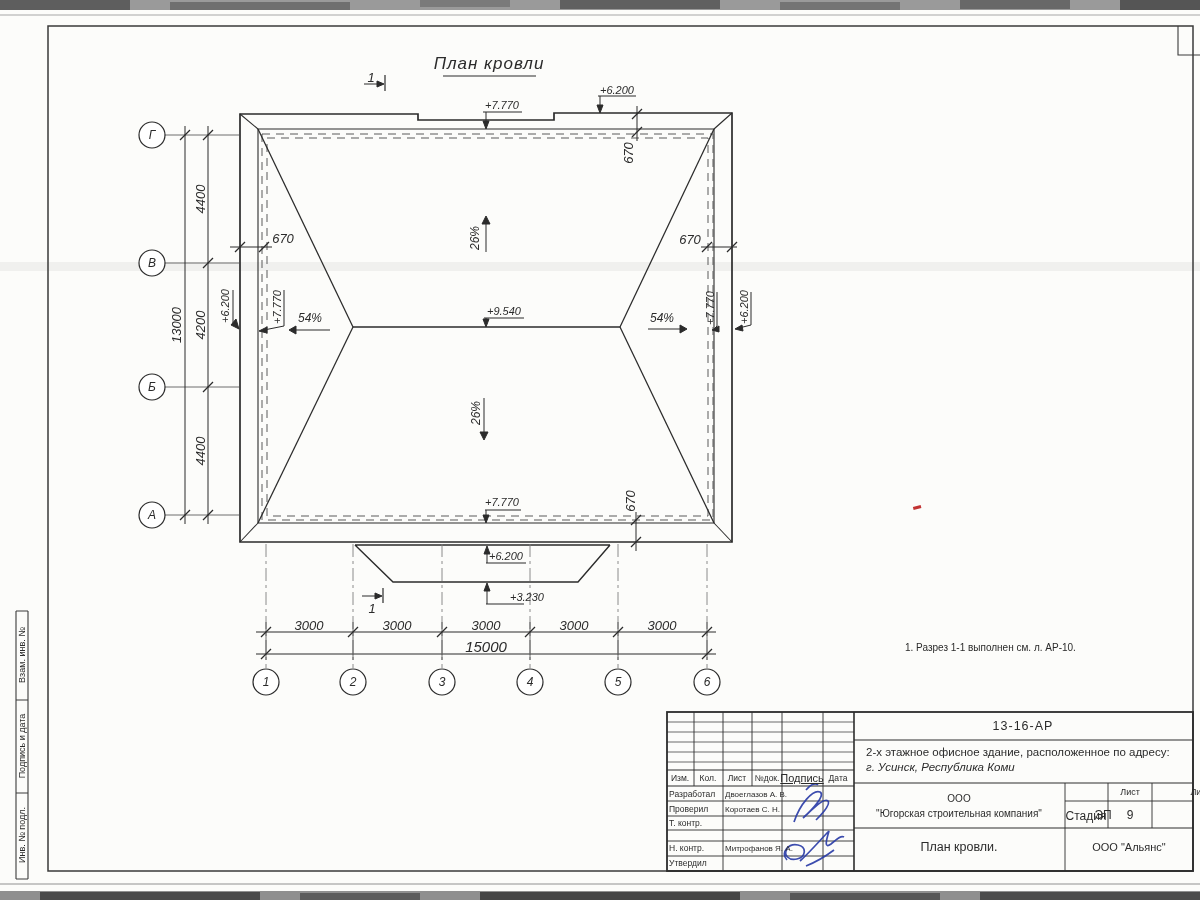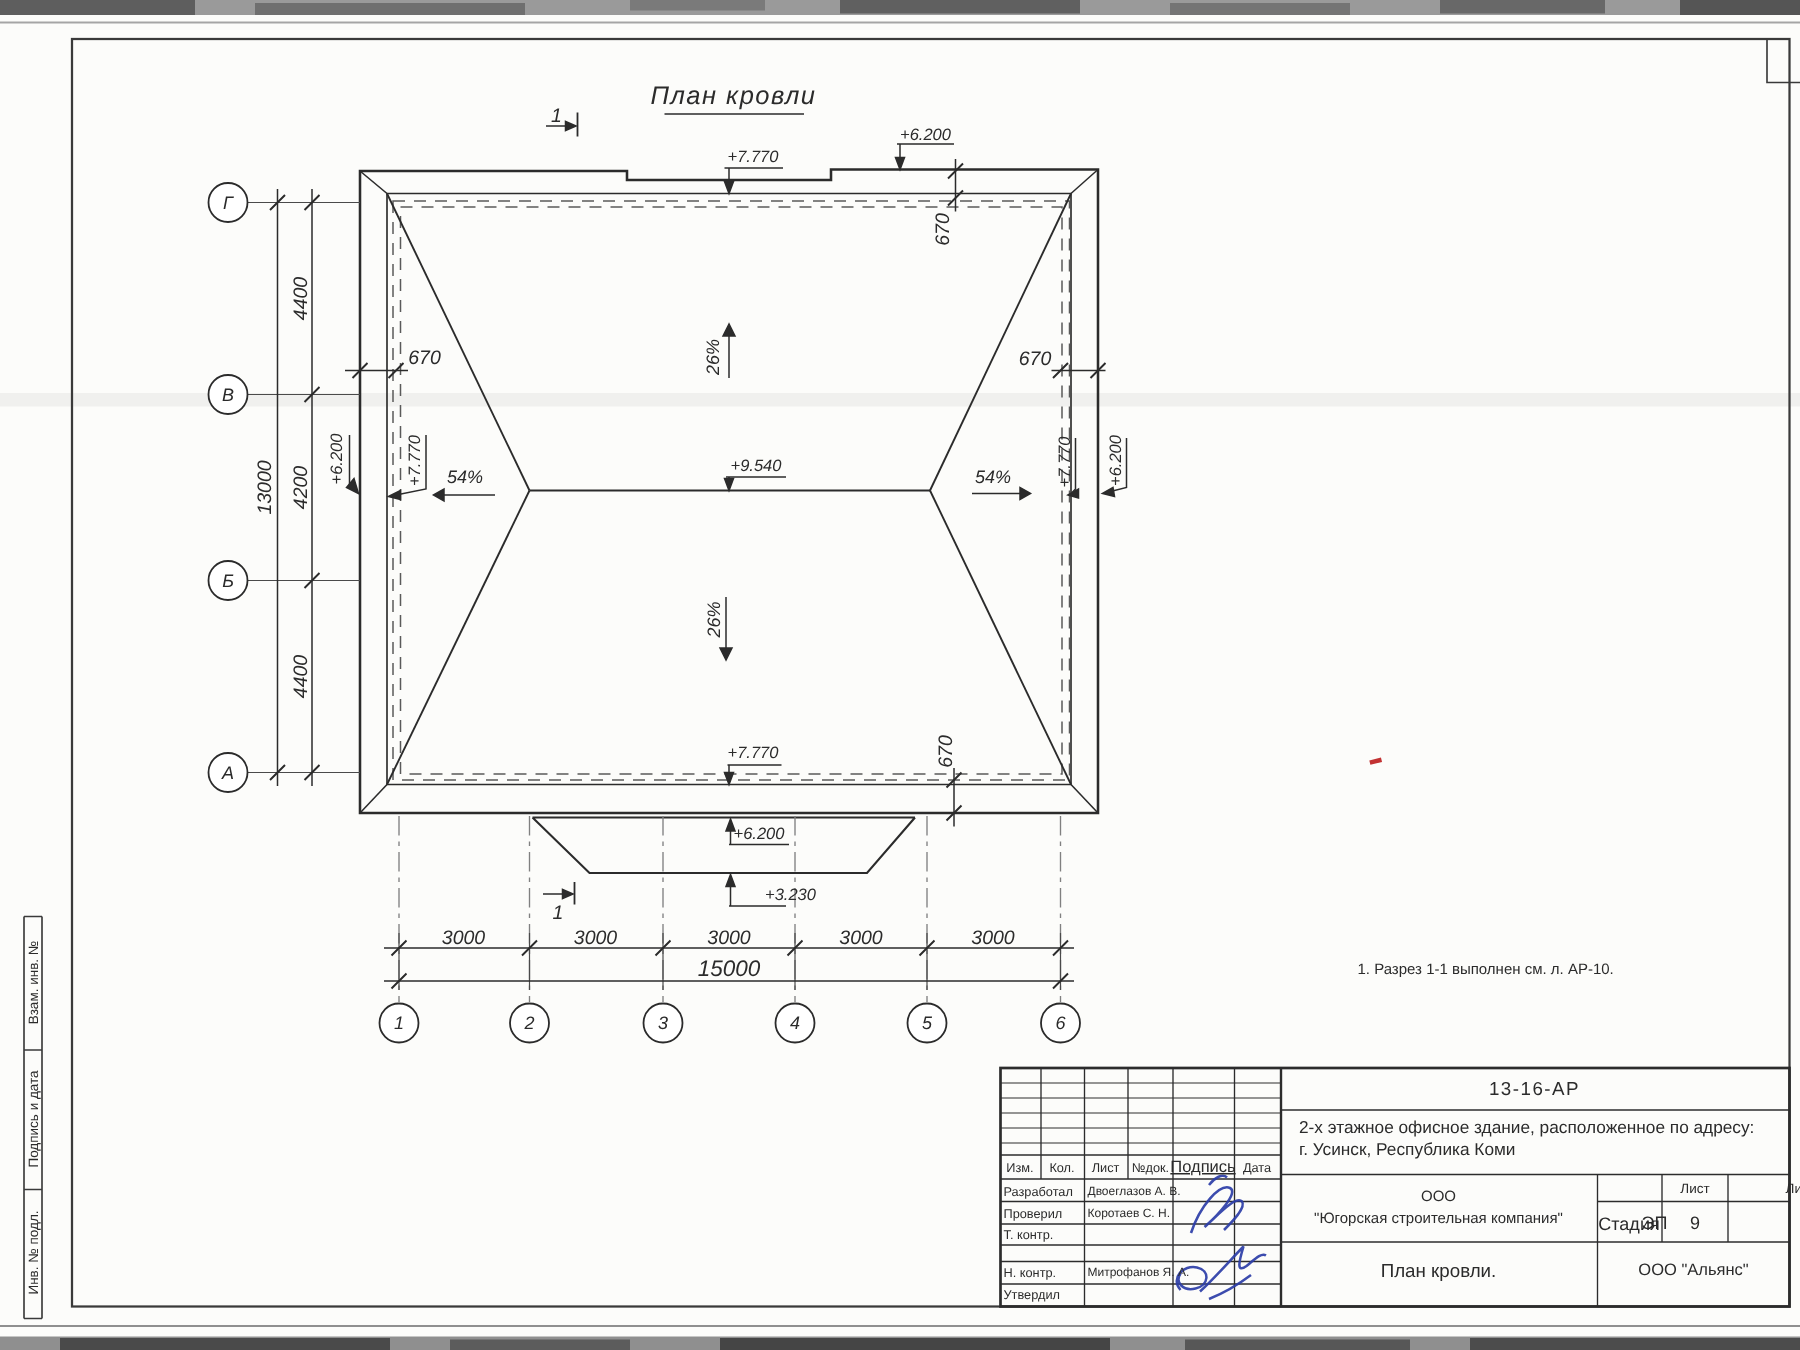--- a/index.html
+++ b/index.html
@@ -282,21 +282,21 @@
   <span class="t ct it" style="left:152px;top:263px;font-size:12px;">В</span>
   <span class="t ct it" style="left:152px;top:387px;font-size:12px;">Б</span>
   <span class="t ct it" style="left:152px;top:515px;font-size:12px;">А</span>
 
   <span class="t vt" style="left:22px;top:655px;font-size:9px;">Взам. инв. №</span>
   <span class="t vt" style="left:22px;top:746px;font-size:9px;">Подпись и дата</span>
   <span class="t vt" style="left:22px;top:835px;font-size:9px;">Инв. № подл.</span>
 
   <span class="t ct" style="left:1023px;top:726px;font-size:12.5px;letter-spacing:1px;">13-16-АР</span>
   <span class="t lt" style="left:866px;top:752px;font-size:11.5px;">2-х этажное офисное здание, расположенное по адресу:</span>
-  <span class="t lt" style="left:866px;top:767px;font-size:11.5px;">г. Усинск, Республика Коми</span>
+  <span class="t lt" style="left:866px;top:767px;font-size:11.5px;font-style:italic;">г. Усинск, Республика Коми</span>
 
   <span class="t ct" style="left:680px;top:778px;font-size:8.5px;">Изм.</span>
   <span class="t ct" style="left:708px;top:778px;font-size:8.5px;">Кол.</span>
   <span class="t ct" style="left:737px;top:778px;font-size:8.5px;">Лист</span>
   <span class="t ct" style="left:767px;top:778px;font-size:8.5px;">№док.</span>
   <span class="t ct" style="left:802px;top:778px;font-size:11px;text-decoration:underline;">Подпись</span>
   <span class="t ct" style="left:838px;top:778px;font-size:8.5px;">Дата</span>
 
   <span class="t lt" style="left:669px;top:794px;font-size:8.5px;">Разработал</span>
   <span class="t lt" style="left:725px;top:794px;font-size:8px;">Двоеглазов А. В.</span>

